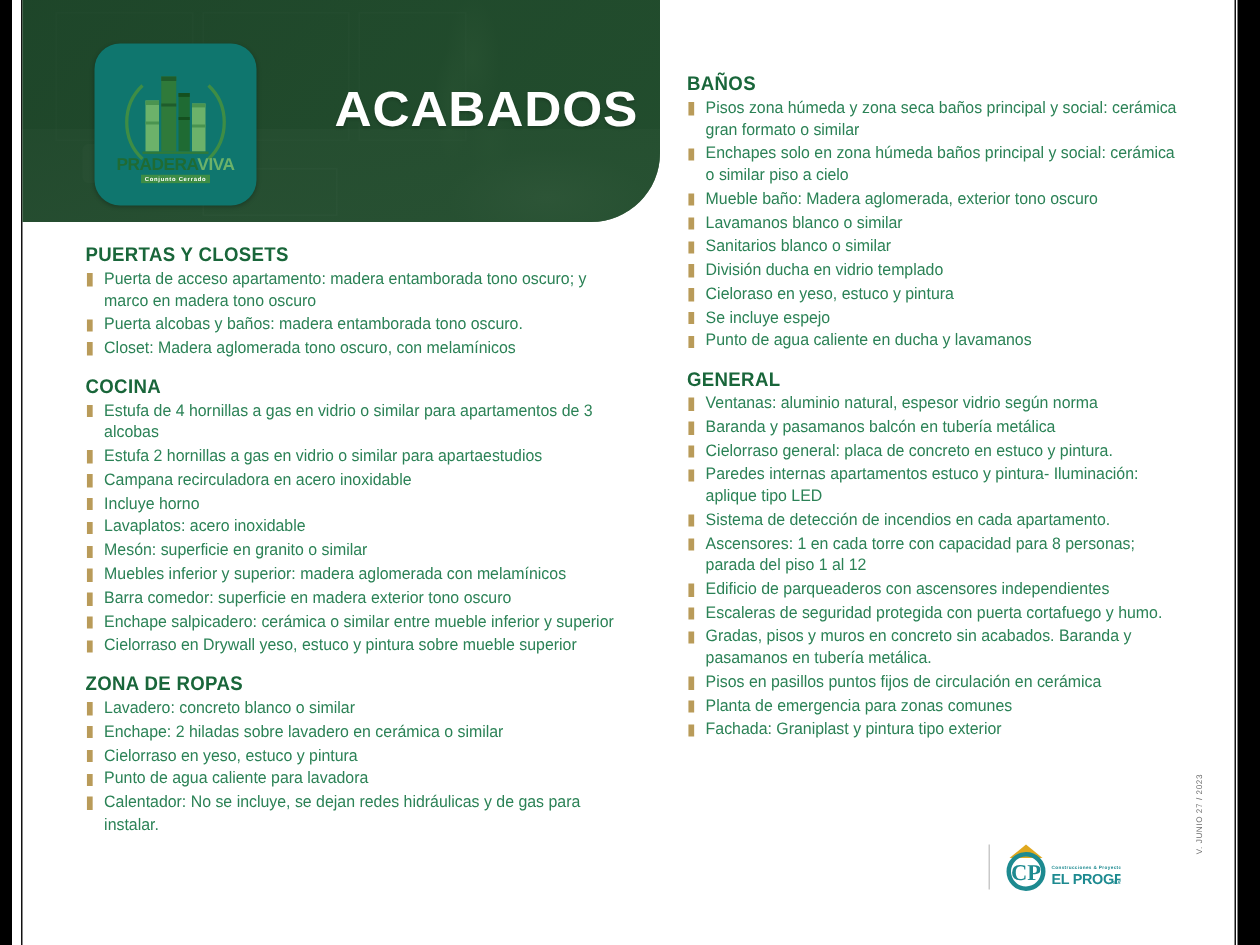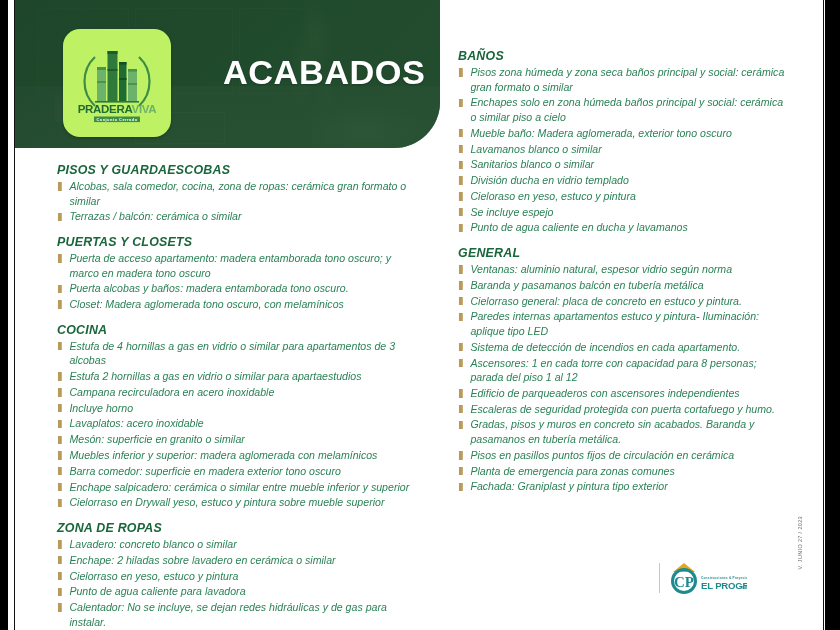--- a/index.html
+++ b/index.html
@@ -52,41 +52,41 @@
   .bp2{left:120px;top:8px;width:96px;height:84px;}
   .bp3{left:224px;top:8px;width:70px;height:84px;}
   .banner-table{position:absolute;left:120px;top:112px;width:88px;height:30px;border:1px solid rgba(255,255,255,.16);}
   .banner-sofa{position:absolute;left:40px;top:96px;width:110px;height:26px;background:rgba(235,233,222,.18);border-radius:4px;}
   .banner-tint{
     position:absolute;inset:0;
     background:linear-gradient(135deg, rgba(28,68,40,.90) 0%, rgba(30,72,42,.86) 45%, rgba(32,76,44,.88) 100%);
   }
   .logo-card{
     position:absolute;left:48px;top:29px;width:108px;height:108px;
-    background:#bef264;border-radius:17px;
+    background:#0f766e;border-radius:17px;
     box-shadow:0 1px 3px rgba(0,0,0,.25);
     display:flex;align-items:center;justify-content:center;
   }
   .logo-inner{position:relative;width:92px;height:92px;}
   .logo-svg{position:absolute;left:0;top:0;}
   .banner-title{
     position:absolute;left:208px;top:54px;
     color:#ffffff;
     font-size:33px;letter-spacing:.5px;font-weight:bold;
     font-family:"Liberation Sans", sans-serif;
     transform:scaleX(1.04);transform-origin:left center;
     text-shadow:0 1px 2px rgba(0,0,0,.18);
   }
 
   
   .col{position:absolute;top:0;}
   .col-left{left:57px;top:162px;width:372px;}
   .col-right{left:458px;top:48px;width:346px;}
 
-  .sec{margin-bottom:10px;font-style:italic;}
+  .sec{margin-bottom:10px;}
   .sec-title{
     color:#19663a;
     font-weight:bold;
     font-size:13.2px;
     letter-spacing:.25px;
     margin:0 0 2px 0;
     font-family:"Liberation Sans", sans-serif;
     transform:scaleX(.94);transform-origin:left center;
     white-space:nowrap;
   }
@@ -171,27 +171,20 @@
           <text x="46" y="83.8" text-anchor="middle" font-family="Liberation Sans, sans-serif" font-size="3.9" font-weight="bold" fill="#ffffff" letter-spacing="0.5">Conjunto Cerrado</text>
         </svg>
       </div>
     </div>
 
     <div class="banner-title">ACABADOS</div>
   </div>
 
   <div class="col col-left">
 
-    <div class="sec">
-      <div class="sec-title">PISOS Y GUARDAESCOBAS</div>
-      <ul class="items">
-        <li><span class="bullet"></span><span>Alcobas, sala comedor, cocina, zona de ropas: cerámica gran formato o similar</span></li>
-        <li><span class="bullet"></span><span>Terrazas / balcón: cerámica o similar</span></li>
-      </ul>
-    </div>
 
     <div class="sec">
       <div class="sec-title">PUERTAS Y CLOSETS</div>
       <ul class="items">
         <li><span class="bullet"></span><span>Puerta de acceso apartamento: madera entamborada tono oscuro; y marco en madera tono oscuro</span></li>
         <li><span class="bullet"></span><span>Puerta alcobas y baños: madera entamborada tono oscuro.</span></li>
         <li><span class="bullet"></span><span>Closet: Madera aglomerada tono oscuro, con melamínicos</span></li>
       </ul>
     </div>
 

